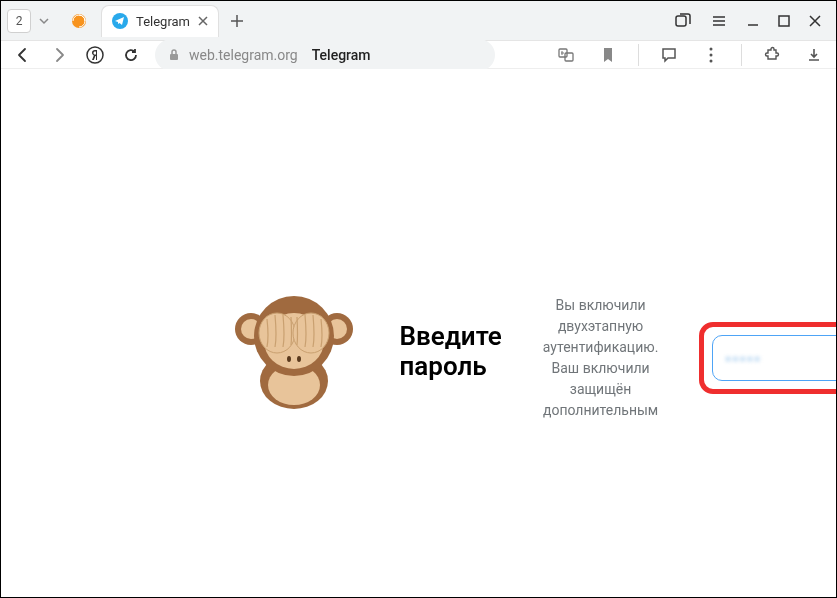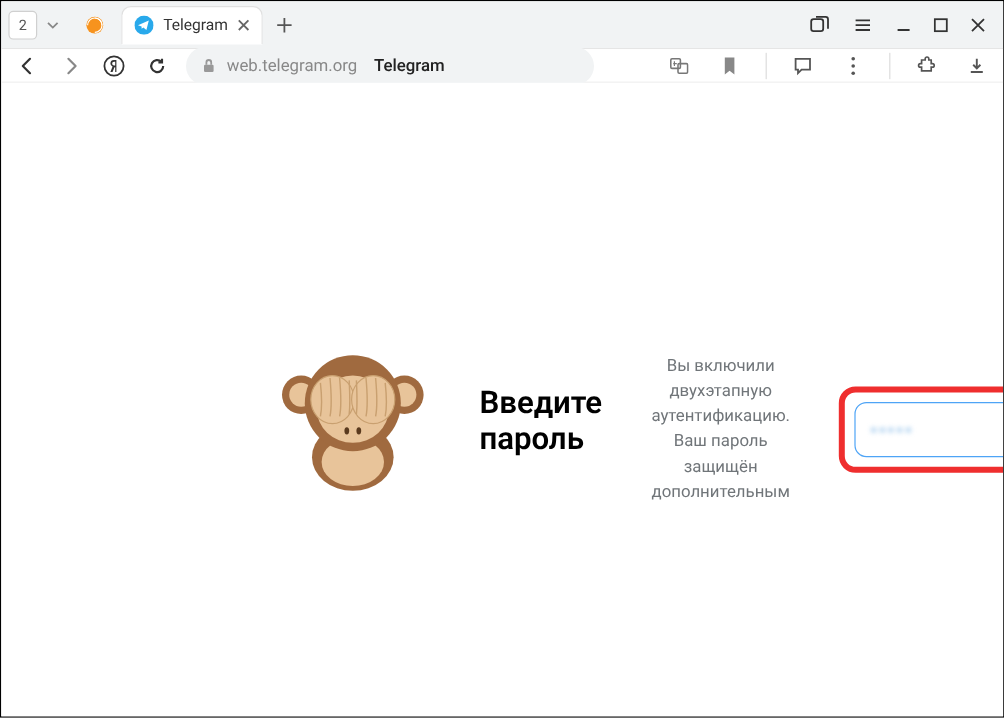--- a/index.html
+++ b/index.html
@@ -379,21 +379,21 @@
           <ellipse cx="82" cy="52" rx="18" ry="20" fill="#e8c49a" stroke="#c9a070" stroke-width="1"></ellipse>
           <path d="M38 38 q2 18 0 28 M46 34 q2 22 0 32 M54 34 q2 22 0 32 M62 36 q1 20 0 28" stroke="#c9a070" stroke-width="1.2" fill="none"></path>
           <path d="M68 36 q1 20 0 28 M76 34 q2 22 0 32 M84 34 q2 22 0 32 M92 38 q2 18 0 28" stroke="#c9a070" stroke-width="1.2" fill="none"></path>
         </svg>
       </div>
 
       <h1 class="auth-title">Введите пароль</h1>
 
       <div class="auth-sub">
         <div>Вы включили двухэтапную аутентификацию.</div>
-        <div>Ваш пароль защищён дополнительным</div>
+        <div>Ваш включили защищён дополнительным</div>
       </div>
 
       <div class="highlight-box">
         <div class="pw-field">
           <input type="text" class="pw-input" readonly="" value="•••••" style="">
           <span class="pw-eye">
             <svg width="22" height="22" viewBox="0 0 22 22">
                 <path d="M2 11 c2 -4 6 -6 9 -6 s7 2 9 6 c-2 4 -6 6 -9 6 s-7 -2 -9 -6 Z" fill="none" stroke="#aaa" stroke-width="1.6"></path>
                 <circle cx="11" cy="11" r="3" fill="none" stroke="#aaa" stroke-width="1.6"></circle>
                 <path d="M4 18 L18 4" stroke="#aaa" stroke-width="1.8"></path>

